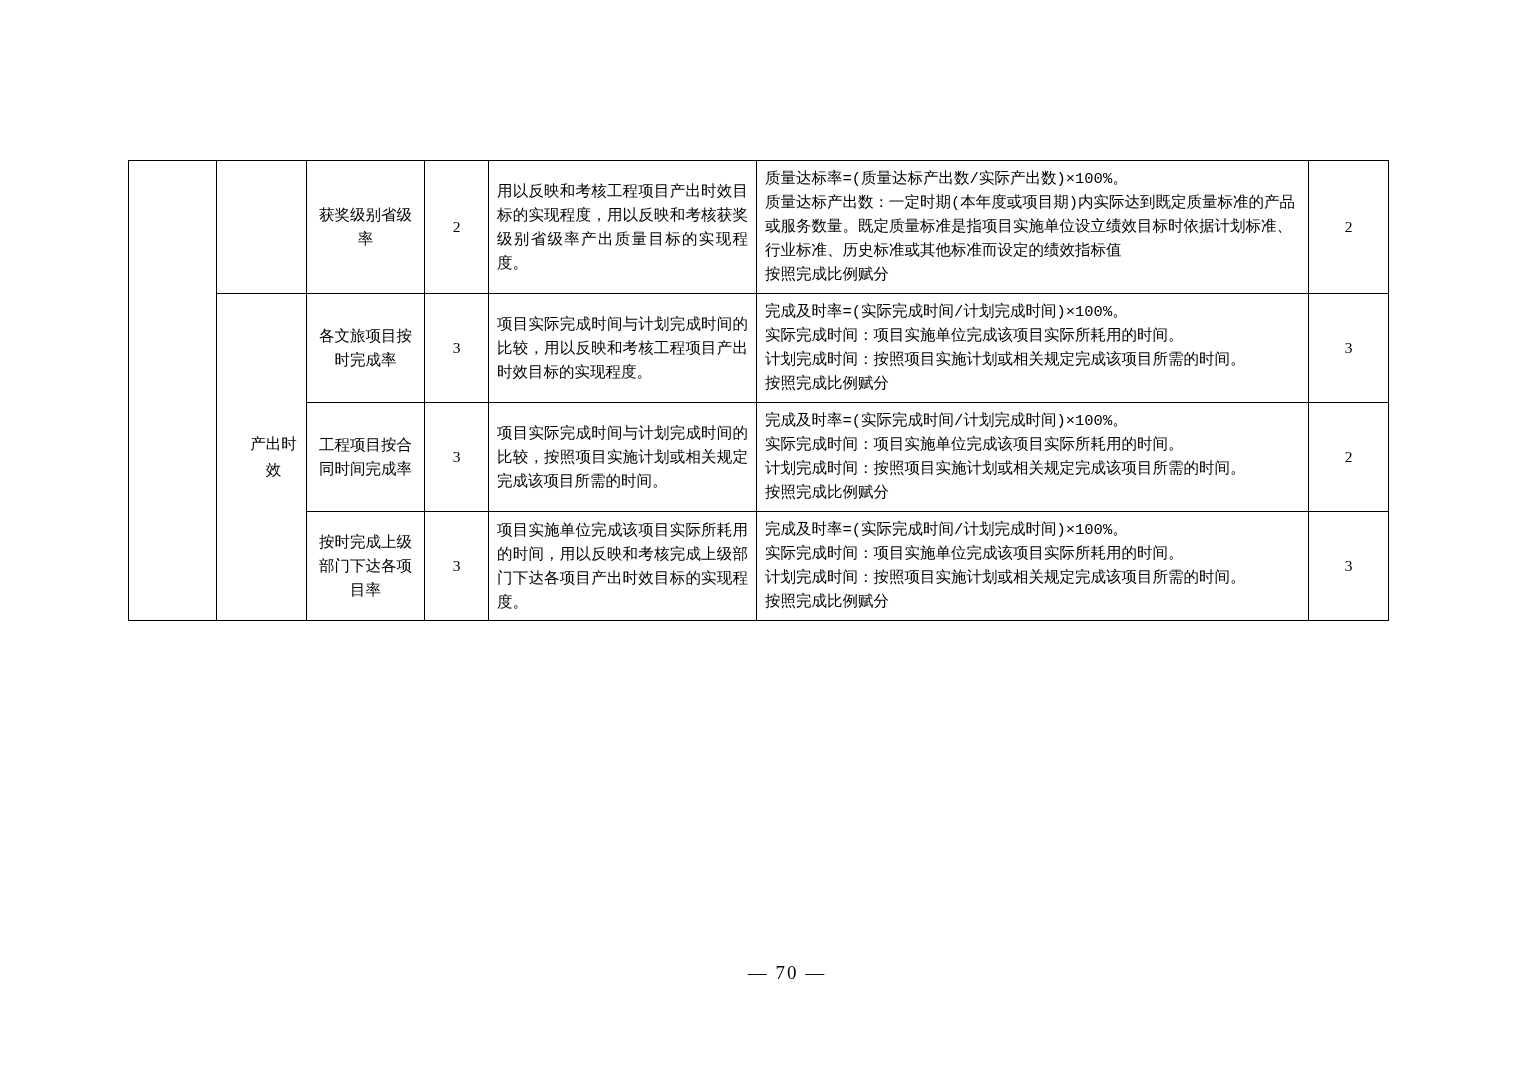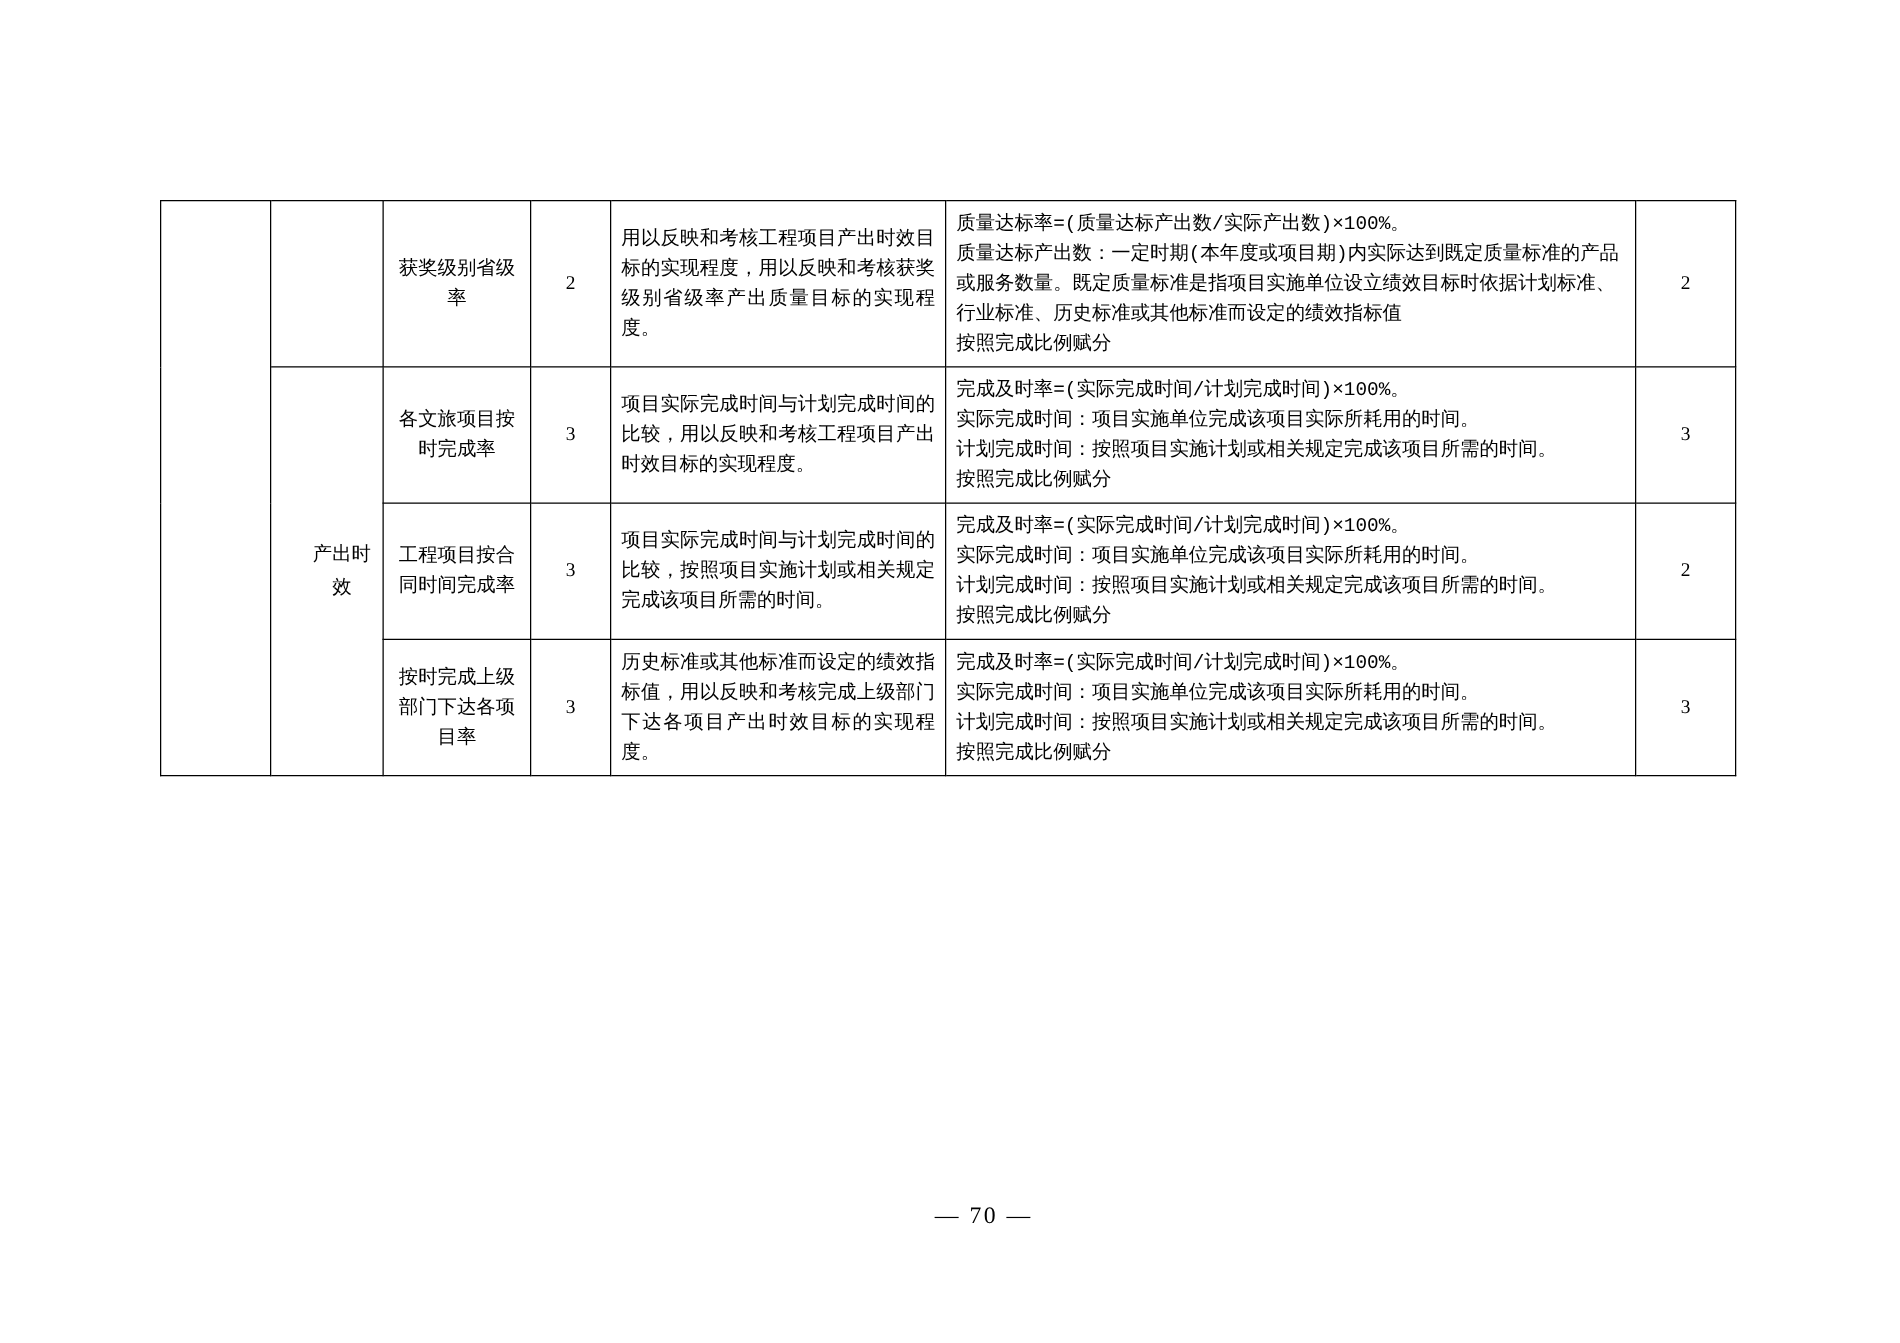--- a/index.html
+++ b/index.html
@@ -158,21 +158,21 @@
             <span class="std-line">按照完成比例赋分</span>
           </td>
           <td class="col-score">2</td>
         </tr>
 
         <tr>
           <td class="col-name">
             <span class="name-inner">按时完成上级部门下达各项目率</span>
           </td>
           <td class="col-weight">3</td>
-          <td class="col-desc">历史标准或其他标准而设定的绩效指标值，用以反映和考核完成上级部门下达各项目产出时效目标的实现程度。</td>
+          <td class="col-desc">项目实施单位完成该项目实际所耗用的时间，用以反映和考核完成上级部门下达各项目产出时效目标的实现程度。</td>
           <td class="col-std">
             <span class="std-line">完成及时率=(实际完成时间/计划完成时间)×100%。</span>
             <span class="std-line">实际完成时间：项目实施单位完成该项目实际所耗用的时间。</span>
             <span class="std-line">计划完成时间：按照项目实施计划或相关规定完成该项目所需的时间。</span>
             <span class="std-line">按照完成比例赋分</span>
           </td>
           <td class="col-score">3</td>
         </tr>
       </tbody>
     </table>

